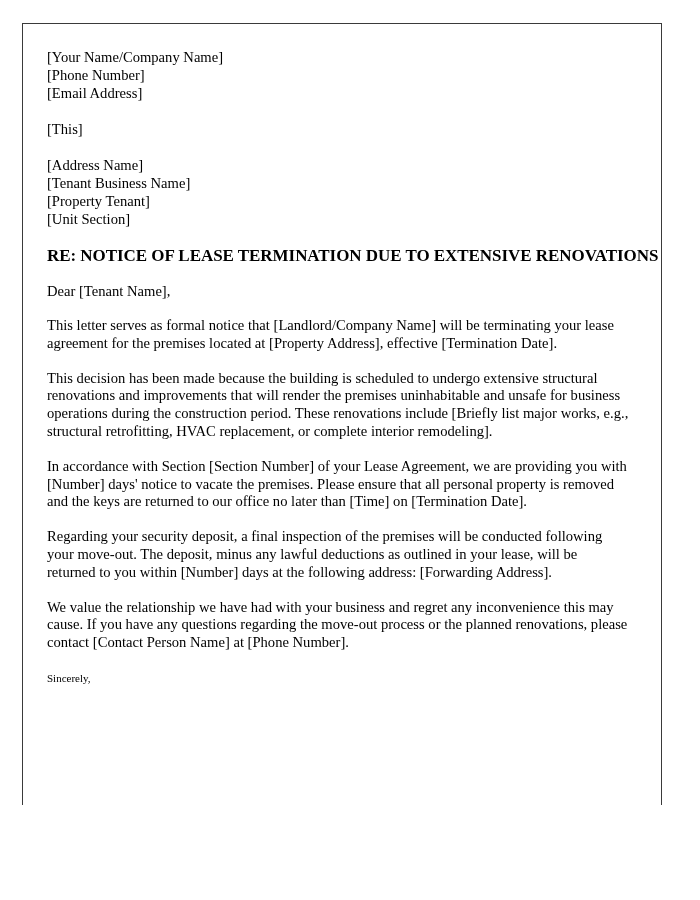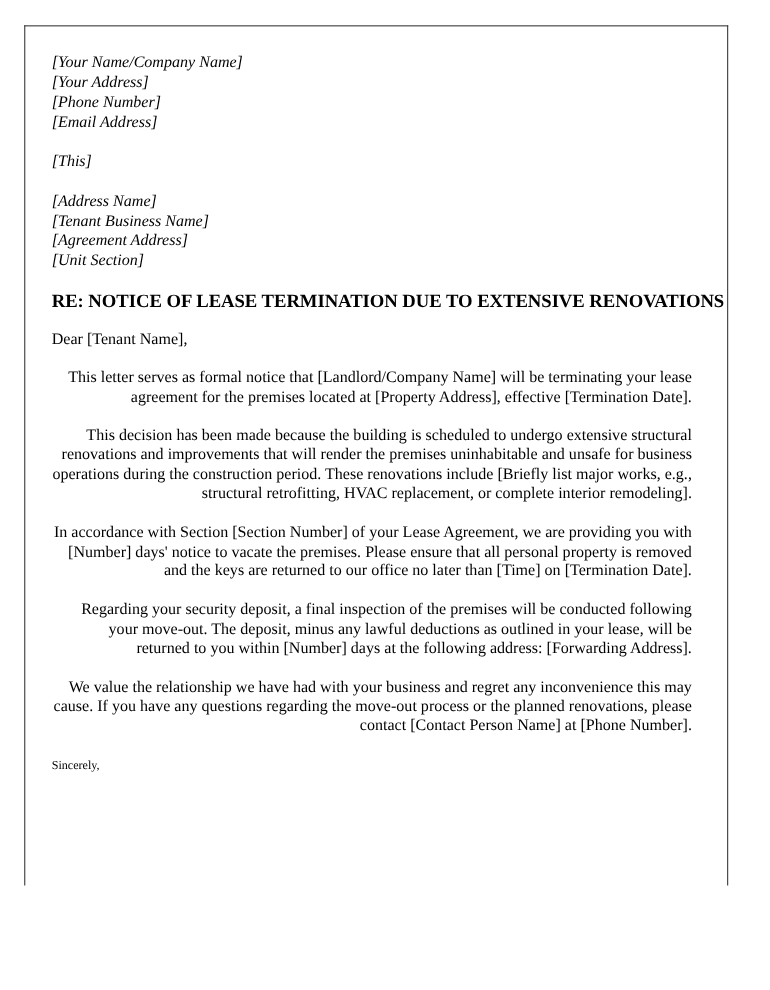--- a/index.html
+++ b/index.html
@@ -40,21 +40,20 @@
 
   .block {
     font-size: 14.6px;
     line-height: 18px;
     text-align: left;
   }
 
   .addr-line {
     display: block;
     white-space: pre;
-    font-style: italic;
   }
 
   .spacer-line {
     height: 18px;
   }
 
   .letter-heading {
     font-size: 17px;
     line-height: 18px;
     font-weight: bold;
@@ -66,56 +65,55 @@
   .salutation {
     font-size: 14.6px;
     line-height: 18px;
     margin: 0;
   }
 
   .para {
     font-size: 14.6px;
     line-height: 17.8px;
     margin: 0;
-    text-align: right;
+    text-align: left;
   }
   .gap-md { height: 17px; }
   .gap-lg { height: 19px; }
 
   .closing {
     font-size: 11px;
     line-height: 18px;
     margin: 0;
   }
 </style>
 </head>
 <body>
 
 <div class="page-sheet">
   <div class="page-body">
 
     <div class="block">
       <span class="addr-line">[Your Name/Company Name]</span>
-      <span class="addr-line">[Your Address]</span>
       <span class="addr-line">[Phone Number]</span>
       <span class="addr-line">[Email Address]</span>
     </div>
 
     <div class="spacer-line"></div>
 
     <div class="block">
       <span class="addr-line">[This]</span>
     </div>
 
     <div class="spacer-line"></div>
 
     <div class="block">
       <span class="addr-line">[Address Name]</span>
       <span class="addr-line">[Tenant Business Name]</span>
-      <span class="addr-line">[Agreement Address]</span>
+      <span class="addr-line">[Property Tenant]</span>
       <span class="addr-line">[Unit Section]</span>
     </div>
 
     <div class="gap-lg"></div>
 
     <p class="letter-heading">RE: NOTICE OF LEASE TERMINATION DUE TO EXTENSIVE RENOVATIONS</p>
 
     <div class="gap-md"></div>
 
     <p class="salutation">Dear [Tenant Name],</p>

